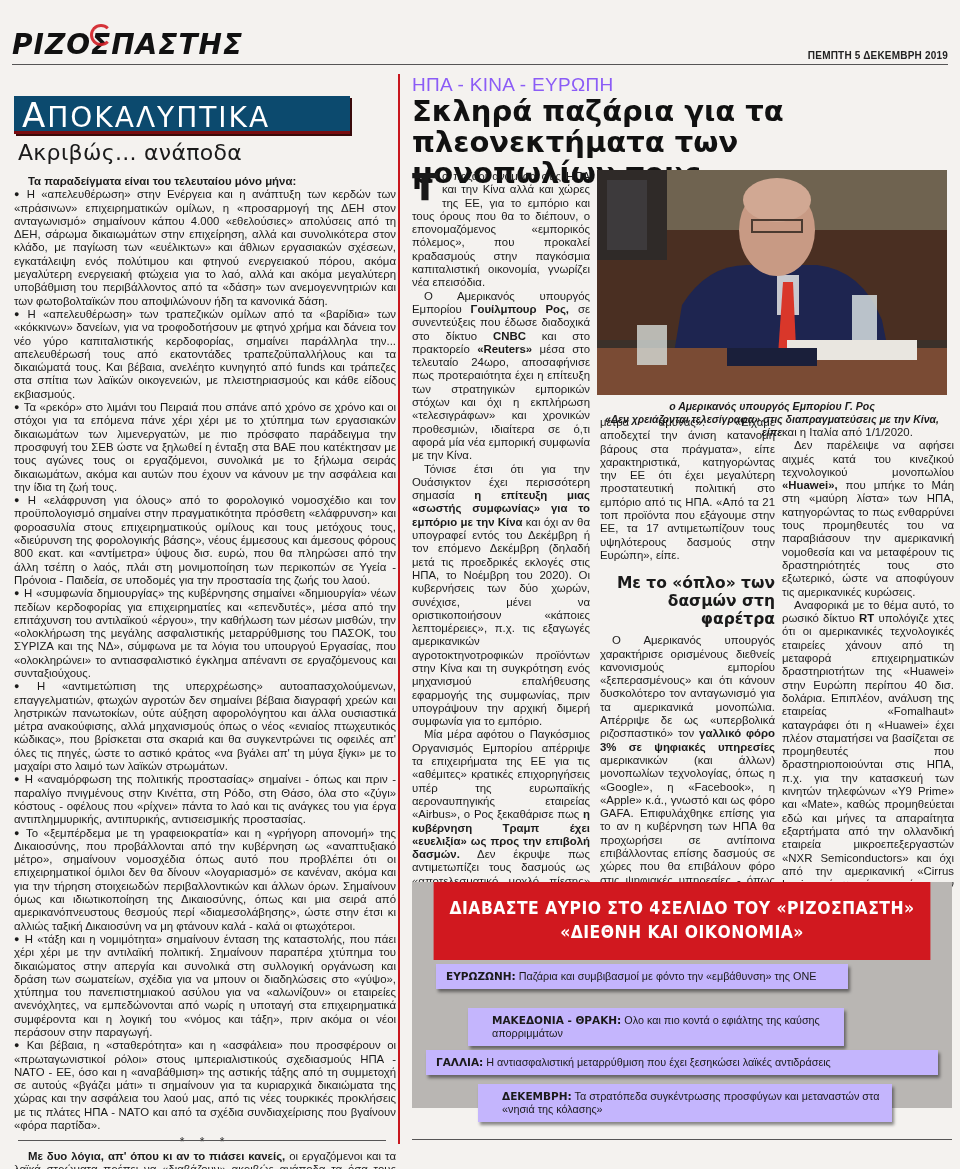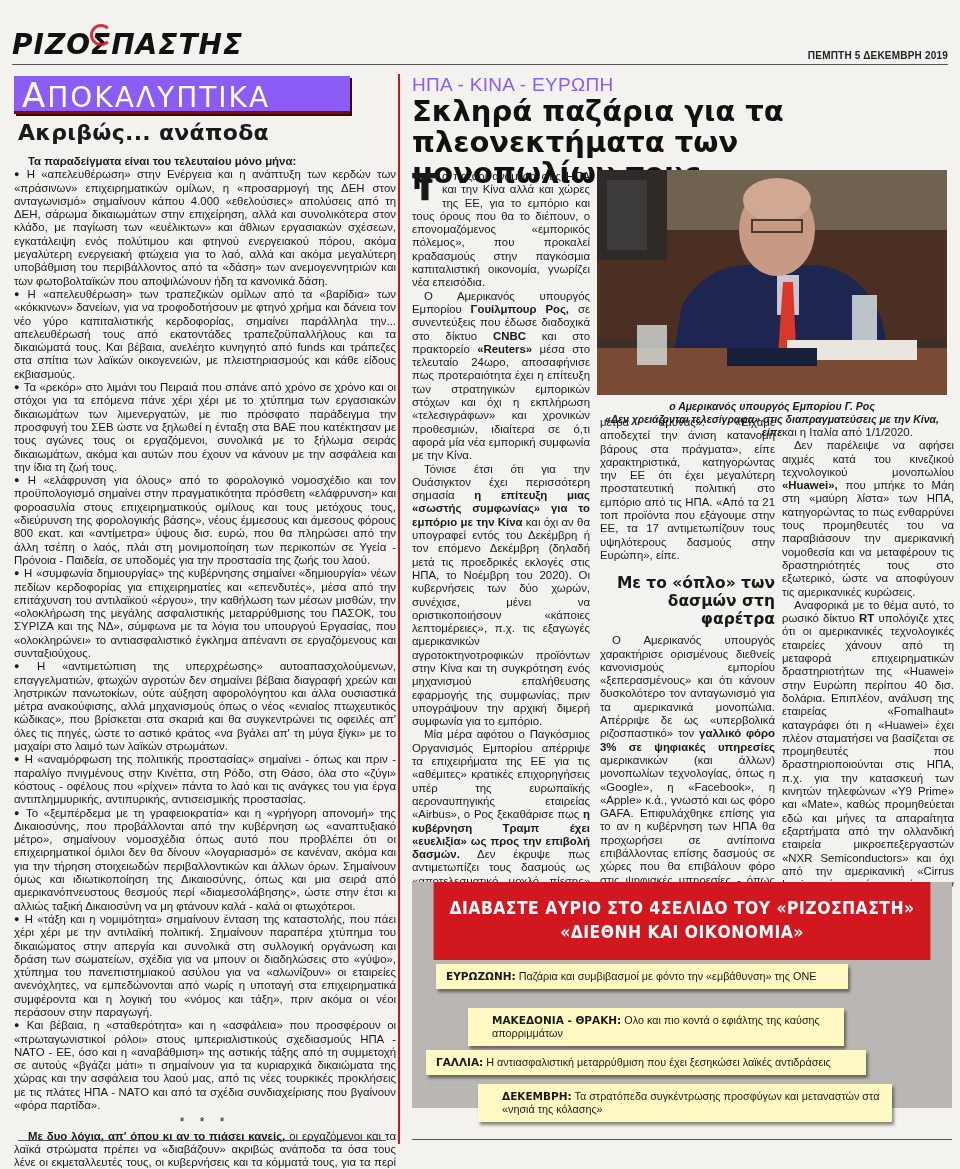--- a/index.html
+++ b/index.html
@@ -15,28 +15,29 @@
   
   .masthead { position: absolute; left: 12px; top: 30px; height: 32px; display: flex; align-items: flex-start; font-style: italic; }
   .logo { font-family: "DejaVu Sans", sans-serif; font-weight: 900; font-size: 28px; letter-spacing: 1px; color: #111; position: relative; line-height: 30px; }
   .logo-emblem { position: absolute; left: 78px; top: -6px; width: 22px; height: 22px; border: 3px solid #d21f26; border-radius: 50%; border-right-color: transparent; opacity: 0.9; }
   .date { position: absolute; right: 12px; top: 50px; font-size: 10px; font-weight: bold; color: #222; letter-spacing: 0.2px; }
   .rule-top { position: absolute; left: 12px; right: 12px; top: 64px; height: 1px; background: #555; }
 
   
   .left-col { position: absolute; left: 14px; top: 76px; width: 382px; }
   .section-banner {
-    width: 336px; height: 38px; background: #8b5cf6;
+    width: 336px; height: 38px; background: #0c4a6e;
     border-bottom: 3px solid #7a0d10;
     color: #fff; font-family: "DejaVu Sans", sans-serif; font-size: 28px; letter-spacing: 2px;
     padding-left: 8px; line-height: 38px;
     box-shadow: 2px 2px 0 #3a0a0a;
+    margin-top: 20px;
   }
   .section-banner .big { font-size: 34px; }
-  .left-title { font-family: "DejaVu Sans", sans-serif; font-weight: 700; font-size: 22px; margin: 6px 0 0 4px; letter-spacing: 0.3px; }
+  .left-title { font-family: "DejaVu Sans", sans-serif; font-weight: 400; font-size: 22px; margin: 6px 0 0 4px; letter-spacing: 0.3px; }
   .left-body { margin-top: 10px; font-size: 11.4px; line-height: 13.3px; text-align: justify; }
   .left-body .lead { font-weight: bold; padding-left: 14px; }
   .left-body p { margin: 0; }
   .bullet::before { content: "\25CF"; margin-right: 4px; font-size: 9px; vertical-align: 1px; }
   .stars { text-align: center; letter-spacing: 6px; font-size: 12px; margin: 4px 0 0 0; }
   .conclusion { text-indent: 14px; }
   .conclusion b { font-weight: bold; }
   .rule-bottom-left { position: absolute; left: 18px; top: 1140px; width: 368px; height: 1px; background: #555; }
 
   .col-divider { position: absolute; left: 398px; top: 74px; width: 2px; height: 1070px; background: #c8171e; }
@@ -54,25 +55,25 @@
   .dropcap { float: left; font-family: "DejaVu Sans", sans-serif; font-weight: 900; font-size: 38px; line-height: 32px; margin: 1px 4px 0 0; }
   .subhead { font-family: "DejaVu Sans", sans-serif; font-weight: 900; font-size: 15.5px; line-height: 18px; margin: 12px 0 6px 0; text-align: right; }
 
   .photo { position: absolute; left: 597px; top: 170px; width: 350px; height: 225px; overflow: hidden; background: #2c2420; }
   .photo svg { width: 100%; height: 100%; display: block; }
   .caption { position: absolute; left: 597px; top: 400px; width: 350px; text-align: center; font-size: 10.5px; line-height: 13px; font-style: italic; font-weight: bold; }
 
   
   .promo { position: absolute; left: 412px; top: 882px; width: 540px; height: 226px; background: #b9b6b3; }
   .promo-head { background: #d1181f; height: 78px; color: #fff; text-align: center; font-family: "DejaVu Sans", sans-serif; font-weight: bold; font-size: 17px; line-height: 24px; padding-top: 14px; letter-spacing: 0.5px; transform: scaleX(0.92); }
-  .promo-item { position: absolute; background: #fef9c3; box-shadow: 2px 3px 3px rgba(0,0,0,0.45); font-size: 10.8px; line-height: 13px; padding: 6px 10px; }
+  .promo-item { position: absolute; background: #c4b5fd; box-shadow: 2px 3px 3px rgba(0,0,0,0.45); font-size: 10.8px; line-height: 13px; padding: 6px 10px; }
   .promo-item b { font-family: "DejaVu Sans", sans-serif; font-weight: 900; font-size: 10.5px; }
   .pi1 { left: 24px; top: 82px; width: 412px; }
   .pi2 { left: 56px; top: 126px; width: 376px; padding-left: 24px; }
-  .pi3 { left: 14px; top: 168px; width: 440px; }
+  .pi3 { left: 14px; top: 168px; width: 512px; }
   .pi4 { left: 66px; top: 202px; width: 414px; padding-left: 24px; }
   .rule-bottom-right { position: absolute; left: 412px; top: 1139px; width: 540px; height: 1px; background: #555; }
 </style>
 </head>
 <body>
 
 <div class="page">
 
   <div class="masthead">
     <div class="logo">

